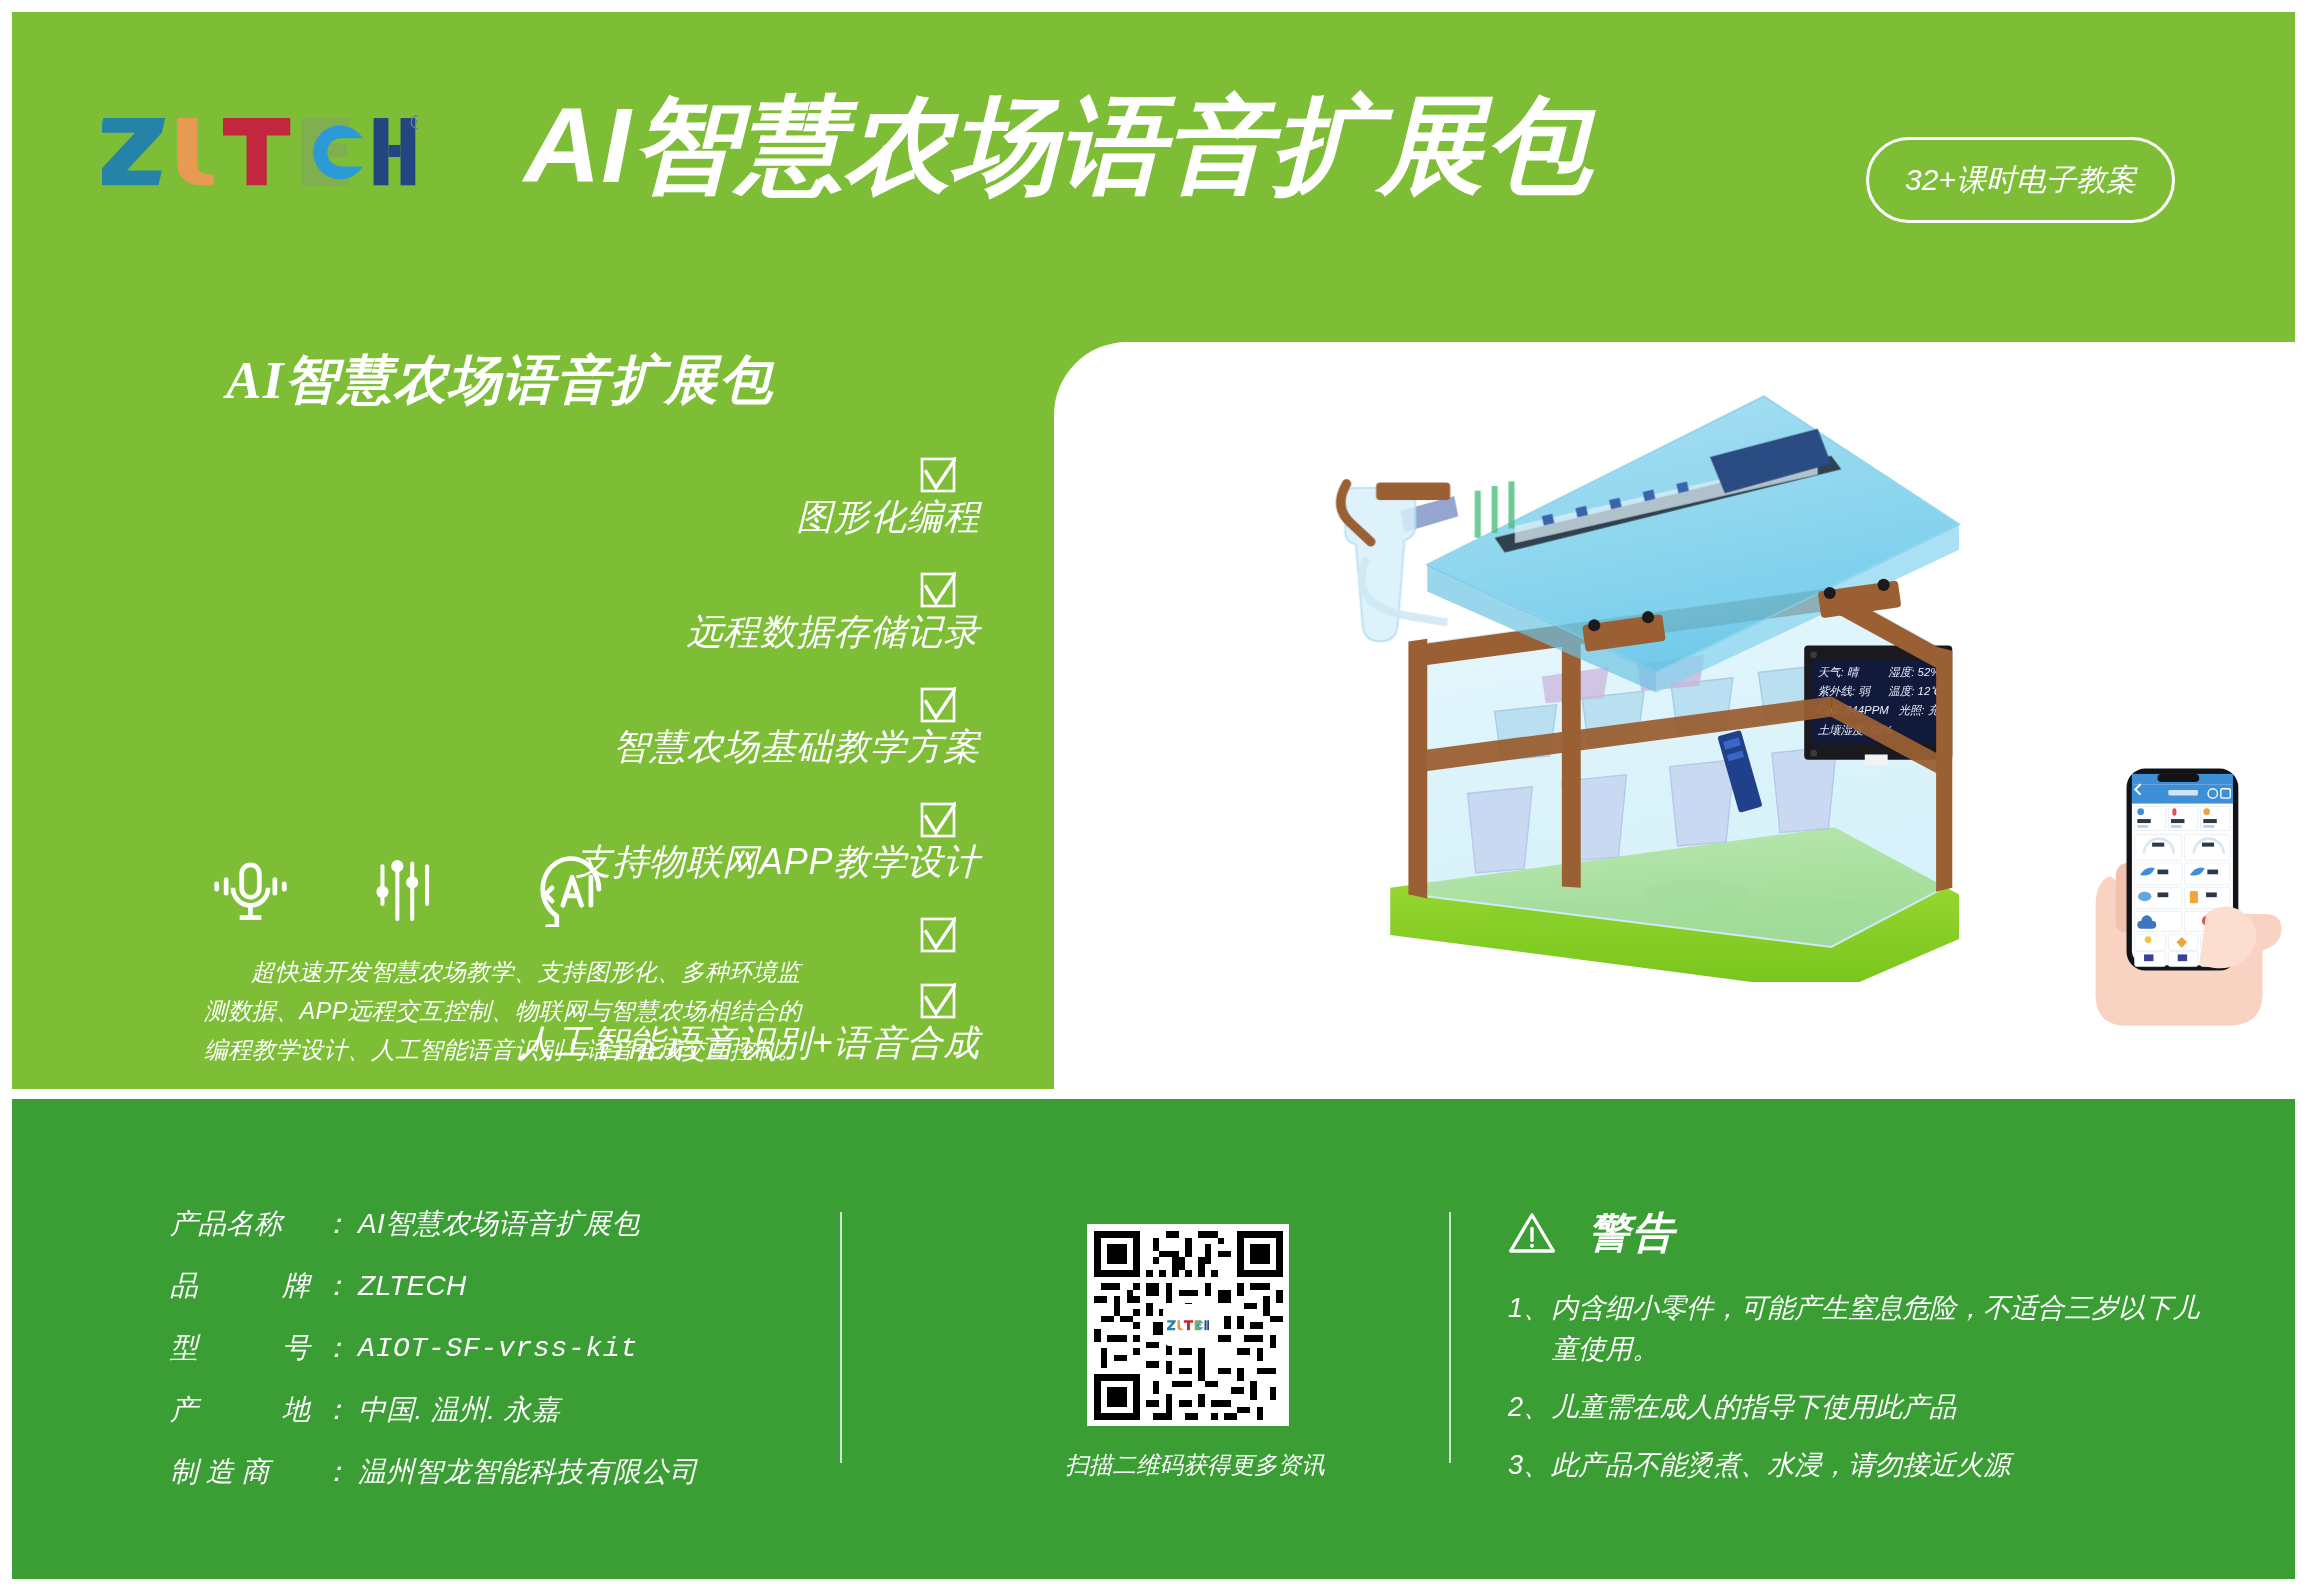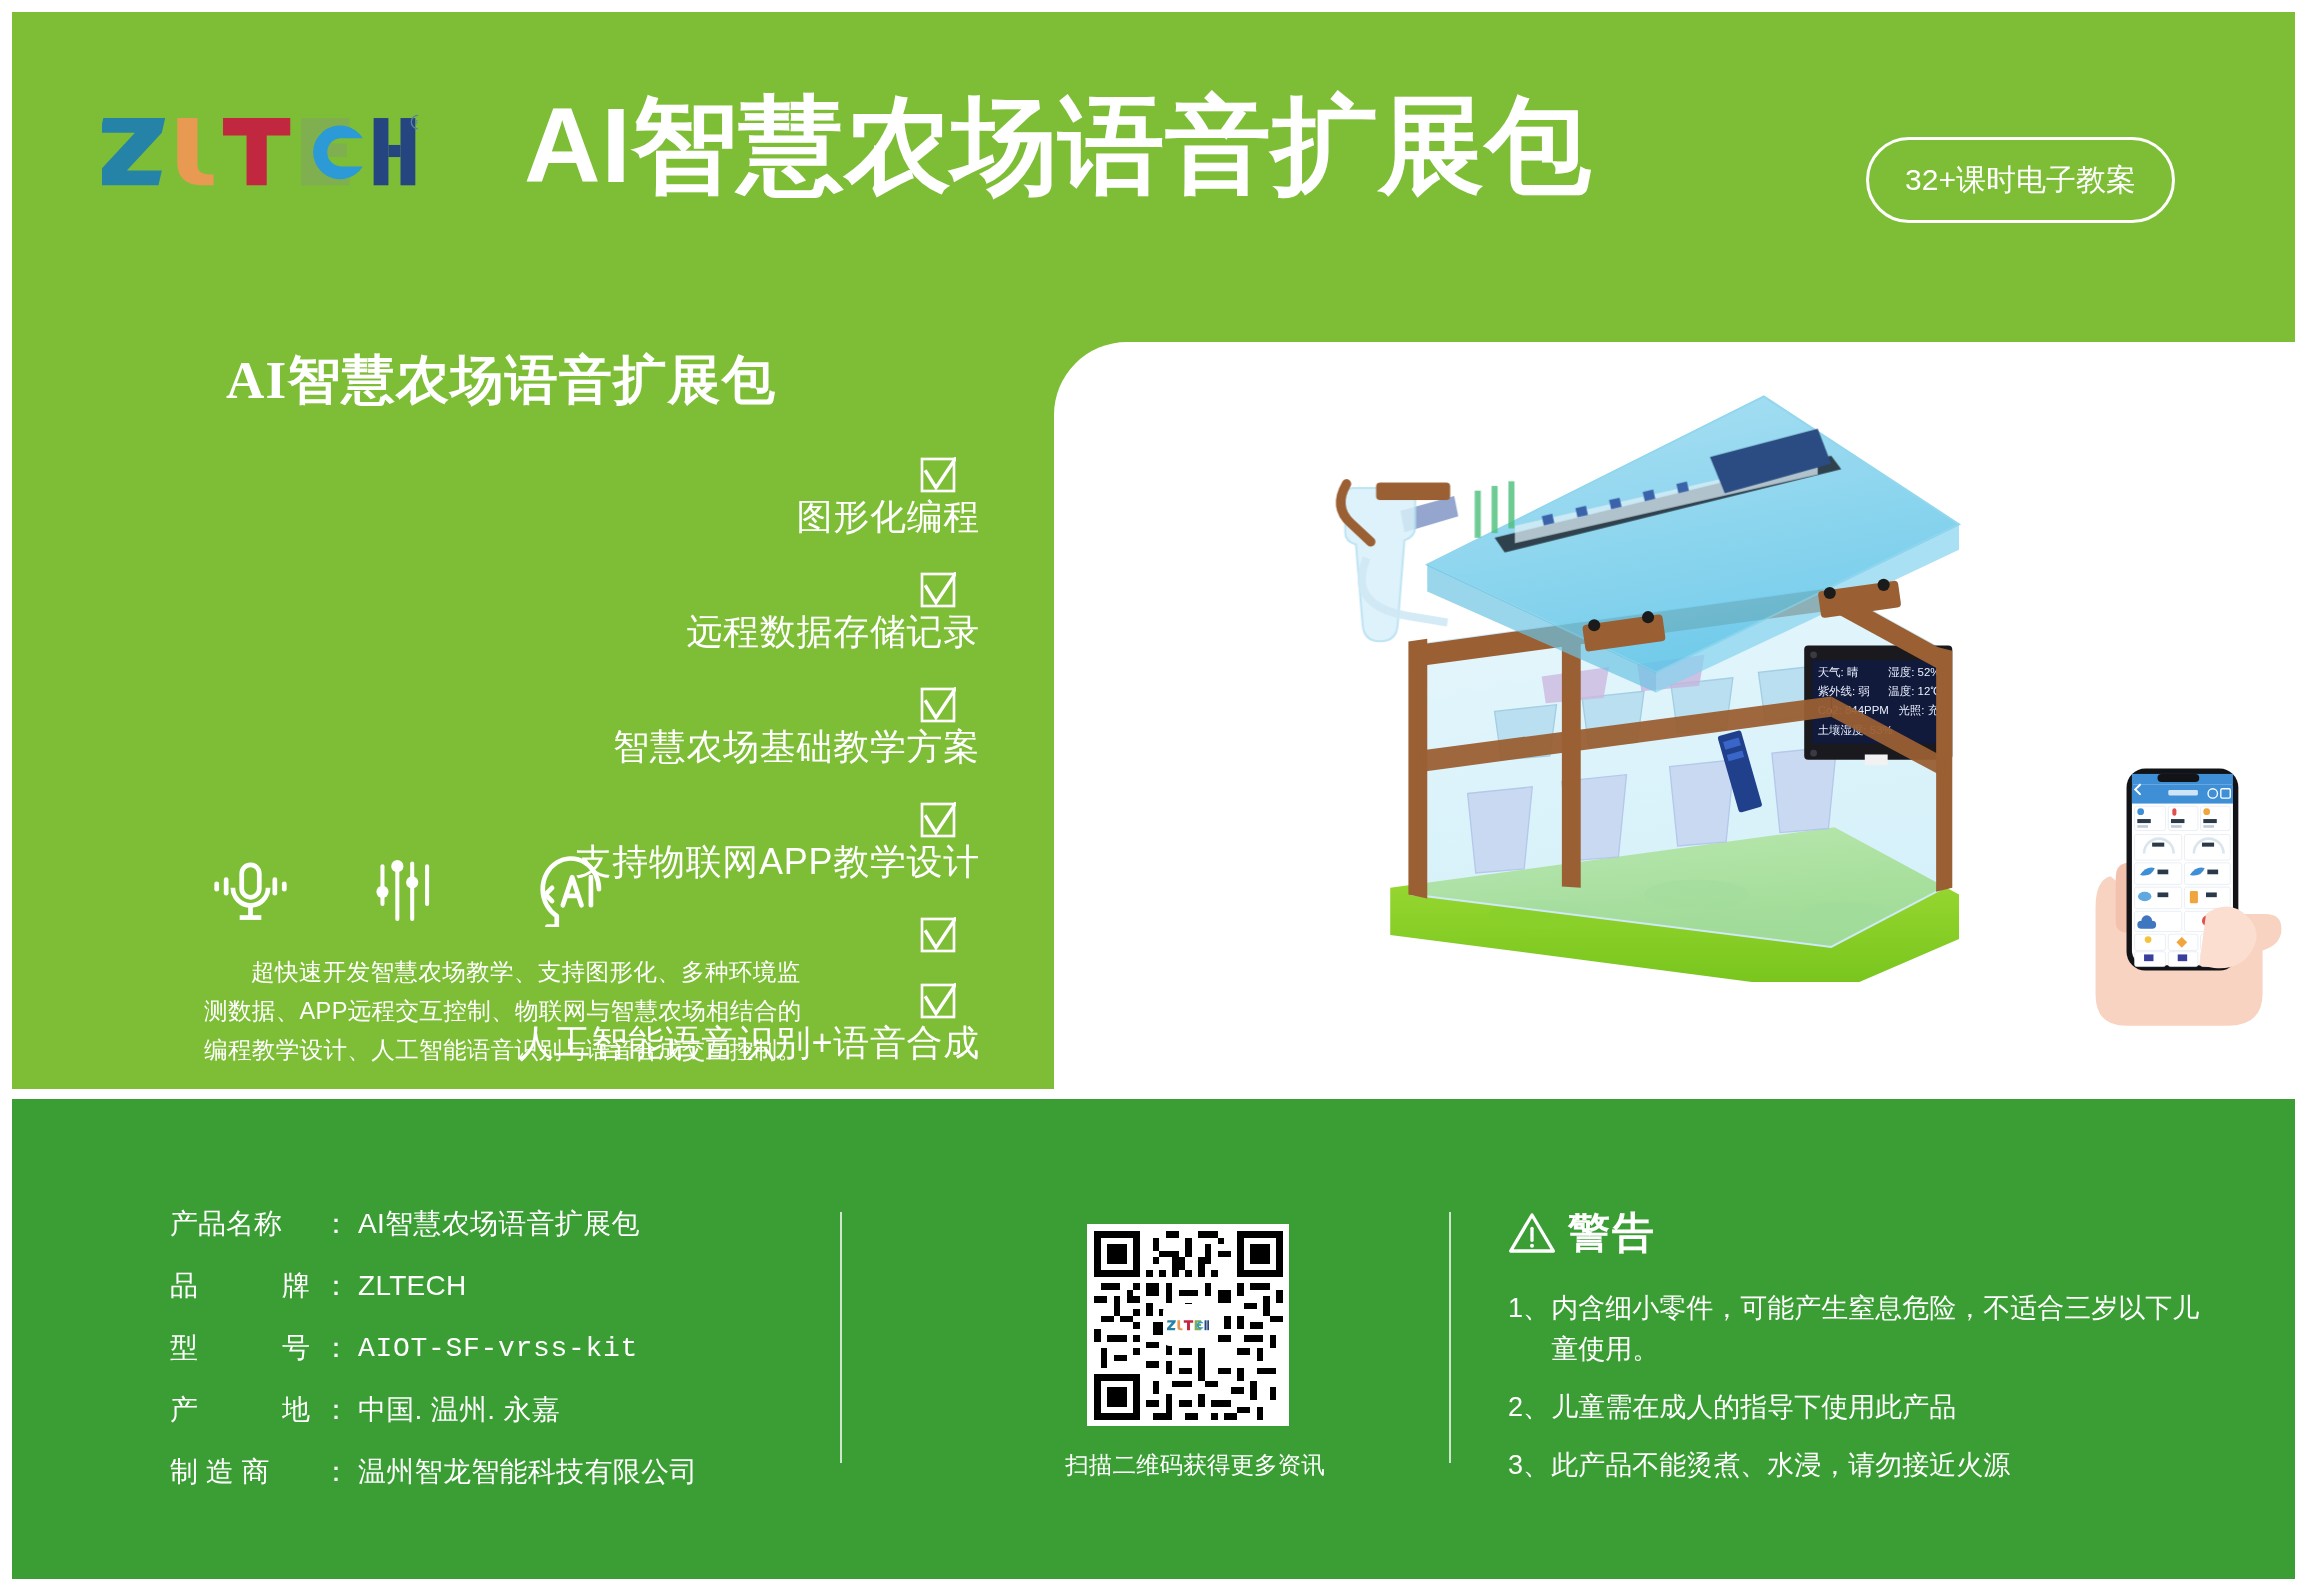--- a/index.html
+++ b/index.html
@@ -3,21 +3,21 @@
 <meta charset="utf-8">
 <style>
   * { margin:0; padding:0; box-sizing:border-box; }
   html,body { width:2307px; height:1591px; }
   body {
     font-family:"Liberation Sans","DejaVu Sans",sans-serif;
     background:#ffffff;
     position:relative;
     overflow:hidden;
   }
-  .page { position:absolute; inset:0; background:#ffffff; }
+  .page { position:absolute; inset:0; background:#ffffff;font-style:italic; }
 
   
   .panel-top {
     position:absolute; left:12px; top:12px; right:12px; height:1077px;
     background:#7DBE36;
   }
   
   .panel-bottom {
     position:absolute; left:12px; top:1099px; right:12px; bottom:12px;
     background:#3B9E34;
@@ -103,21 +103,21 @@
   .qr-box { position:relative; width:202px; height:202px; background:#ffffff; padding:6.7px; }
   .qr-logo {
     position:absolute; left:50%; top:50%; transform:translate(-50%,-50%);
     width:50px; height:42px; background:#fff; border-radius:6.7px;
     display:flex; align-items:center; justify-content:center;
   }
   .qr-caption { margin-top:23px; font-size:23.6px; color:#ffffff; white-space:nowrap; }
 
   
   .warn-block { position:absolute; left:1508px; top:1205px; width:714px; }
-  .warn-head { display:flex; align-items:center; gap:12px; margin-bottom:27px; }
+  .warn-head { display:flex; align-items:center; gap:32px; margin-bottom:27px; }
   .warn-title { font-size:42px; color:#ffffff; font-weight:bold; letter-spacing:2px; }
   .warn-list { list-style:none; }
   .warn-item { font-size:27px; color:#ffffff; line-height:1.5; margin-bottom:17.5px; display:flex; }
   .warn-num { flex:0 0 auto; margin-right:1.3px; }
   .warn-text { }
 </style>
 </head>
 <body>
 
 <div class="page">

